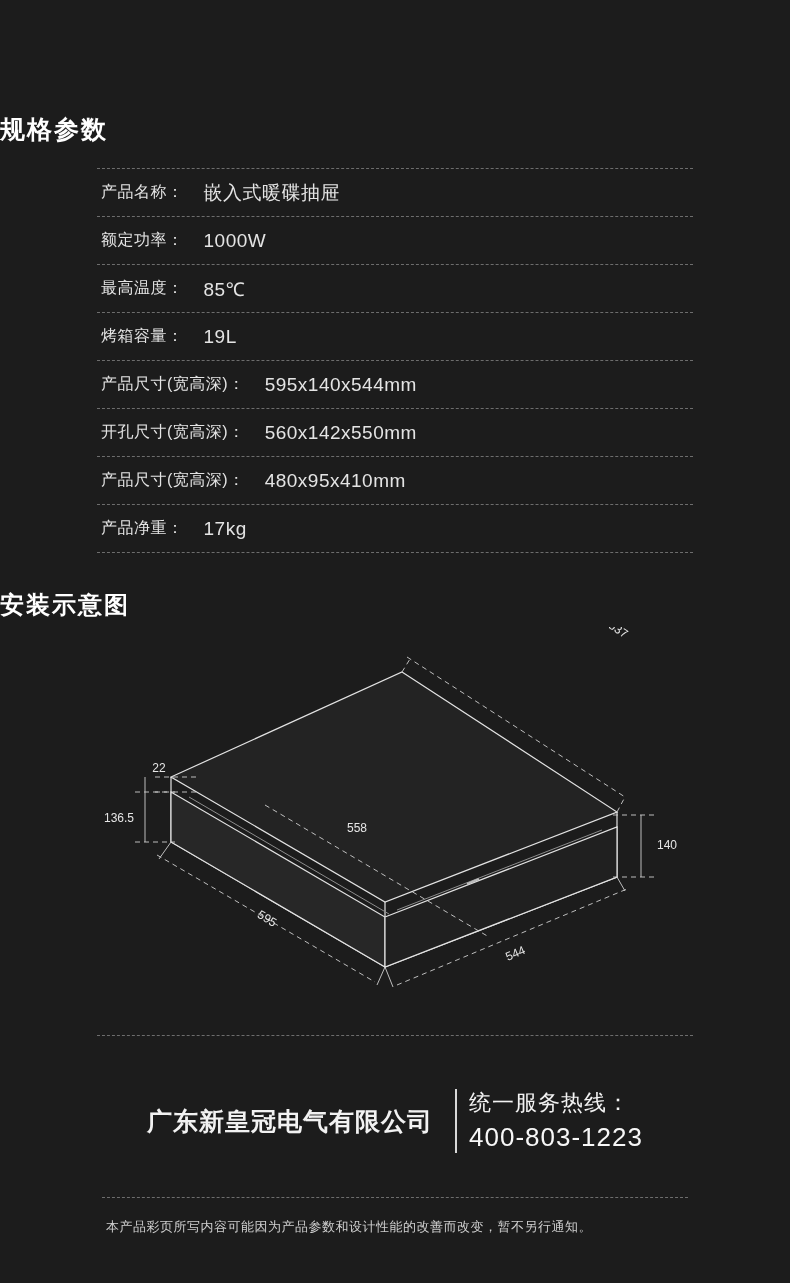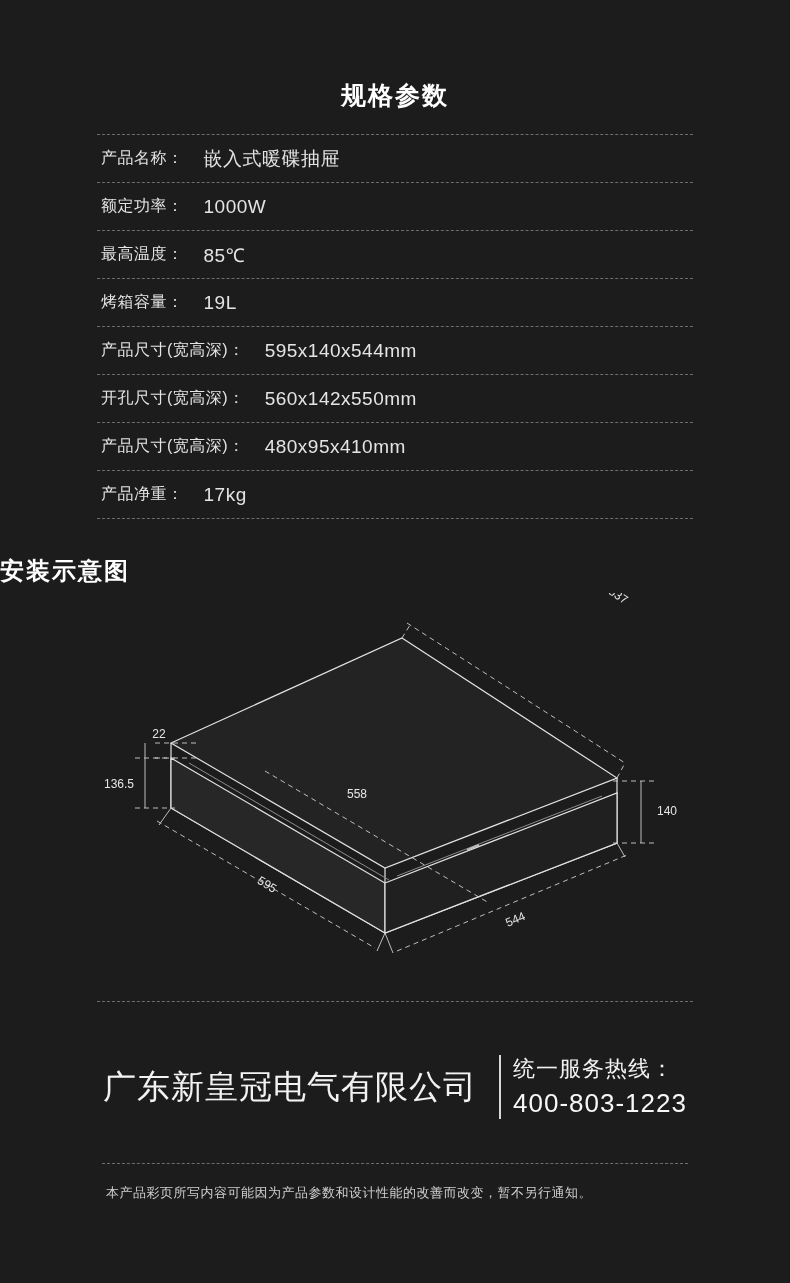--- a/index.html
+++ b/index.html
@@ -18,26 +18,26 @@
   }
   .page {
     position: relative;
     width: 790px;
     height: 1283px;
     box-sizing: border-box;
   }
 
   
   .spec-title {
-    text-align: center;
+    text-align: left;
     font-size: 25px;
     font-weight: bold;
     letter-spacing: 2px;
     color: #ffffff;
-    padding-top: 78px;
+    padding-top: 112px;
     line-height: 34px;
   }
   .spec-table {
     margin: 22px 97px 0 97px;
     border-top: 1px dashed #6d6d6d;
   }
   .spec-row {
     border-bottom: 1px dashed #6d6d6d;
     height: 47px;
     display: flex;
@@ -86,22 +86,22 @@
     display: flex;
     align-items: center;
     justify-content: center;
     gap: 0px;
   }
   .company {
     text-align: left;
     padding-right: 22px;
   }
   .company-cn {
-    font-size: 33px;
-    font-weight: normal;
+    font-size: 25px;
+    font-weight: bold;
     color: #f2f2f2;
     letter-spacing: 1px;
     line-height: 40px;
     white-space: nowrap;
   }
   .company-en {
     font-size: 11px;
     color: #cfcfcf;
     letter-spacing: 0.4px;
     margin-top: 6px;

